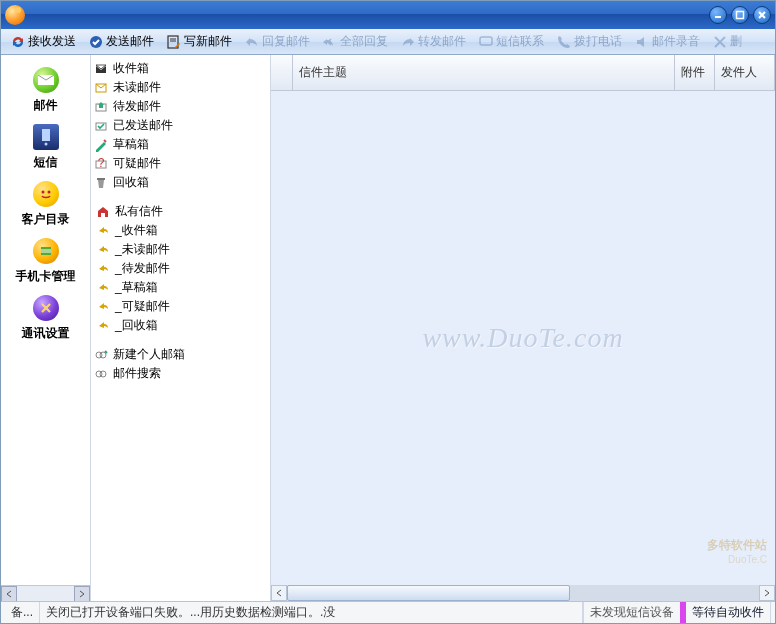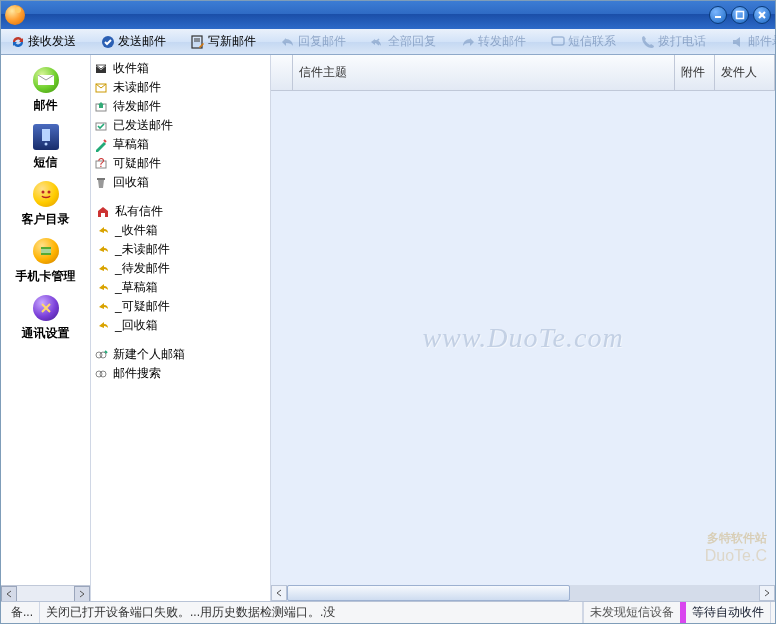--- a/index.html
+++ b/index.html
@@ -4,21 +4,21 @@
 <style>
 * { margin: 0; padding: 0; box-sizing: border-box; font-family: "SimSun", "宋体", sans-serif; font-size: 12px; }
 body { width: 776px; height: 624px; overflow: hidden; background: #fff; }
 .app { width: 100%; height: 100%; display: flex; flex-direction: column; border: 1px solid #7f9db9; }
 .titlebar { height: 28px; background: linear-gradient(to bottom, #3c7cd4 0%, #2f6bc5 45%, #1a4ea8 46%, #2d6ac8 100%); display: flex; align-items: center; padding: 0 4px; }
 .app-icon { width: 20px; height: 20px; border-radius: 50%; background: radial-gradient(circle at 35% 30%, #ffe8a0, #ff9d2e 50%, #d96800); margin-right: 4px; position: relative; }
 .app-icon::after { content: ""; position: absolute; width: 6px; height: 6px; background: #ffcc66; border-radius: 50%; top: 2px; left: 10px; }
 .spacer { flex: 1; }
 .winbtn { width: 18px; height: 18px; border-radius: 50%; margin-left: 4px; background: radial-gradient(circle at 35% 30%, #7ab6ff, #1a66c2); border: 1px solid #0a3a78; display: flex; align-items: center; justify-content: center; cursor: pointer; }
 .winbtn svg { width: 10px; height: 10px; }
-.toolbar { height: 26px; background: linear-gradient(to bottom, #eaf1fb 0%, #d3e3f8 50%, #c4d8f2 51%, #d9e6f7 100%); border-bottom: 1px solid #8fa9c9; display: flex; align-items: center; padding: 0 4px; gap: 14px; }
+.toolbar { height: 26px; background: linear-gradient(to bottom, #eaf1fb 0%, #d3e3f8 50%, #c4d8f2 51%, #d9e6f7 100%); border-bottom: 1px solid #8fa9c9; display: flex; align-items: center; padding: 0 4px; gap: 2px; }
 .tbtn { display: flex; align-items: center; padding: 2px 4px; cursor: pointer; border: 1px solid transparent; border-radius: 2px; }
 .tbtn.disabled { opacity: 0.5; cursor: default; color: #4a6a9a; }
 .tbtn-icon { width: 16px; height: 16px; margin-right: 2px; display: flex; align-items: center; justify-content: center; }
 .tbtn-label { white-space: nowrap; }
 .body { flex: 1; display: flex; background: #fff; overflow: hidden; }
 .sidebar { width: 90px; border-right: 1px solid #d0d7e5; display: flex; flex-direction: column; align-items: center; padding-top: 8px; overflow: hidden; position: relative; font-weight: bold; }
 .sidebar-scroll { position: absolute; bottom: 0; left: 0; right: 0; height: 16px; background: #e8ecf4; border-top: 1px solid #c0c8d8; display: flex; }
 .sidebar-scroll .sbtn { width: 16px; height: 16px; background: #d4dae8; border: 1px solid #9aa5bb; display: flex; align-items: center; justify-content: center; cursor: pointer; }
 .sidebar-scroll .track { flex: 1; }
 .sb-item { display: flex; flex-direction: column; align-items: center; padding: 4px 0 6px; cursor: pointer; }
@@ -33,21 +33,21 @@
 .listpane { flex: 1; display: flex; flex-direction: column; background: #e6eefb; }
 .listhead { height: 36px; background: linear-gradient(to bottom, #fafcfe, #e2e9f4); border-bottom: 1px solid #c0c8d8; display: flex; }
 .lh-col { border-right: 1px solid #c0c8d8; padding: 2px 6px; display: flex; align-items: center; color: #333; }
 .lh-c1 { width: 22px; }
 .lh-c2 { flex: 1; }
 .lh-c3 { width: 40px; }
 .lh-c4 { width: 60px; }
 .listbody { flex: 1; position: relative; background: #e6eefb; }
 .watermark { position: absolute; top: 50%; left: 50%; transform: translate(-50%, -50%); font-size: 28px; font-style: italic; font-family: Georgia, serif; color: #c3d0e4; text-shadow: 1px 1px 0 #f2f6fc; white-space: nowrap; letter-spacing: 1px; }
 .brand { position: absolute; right: 8px; bottom: 20px; text-align: right; color: #d0ba8a; font-size: 14px; font-weight: bold; opacity: 0.6; }
-.brand .sub { font-size: 16px; color: #d8c8a8; font-weight: normal; }
+.brand .sub { font-size: 10px; color: #d8c8a8; font-weight: normal; }
 .hscroll { height: 16px; background: #dce3f0; display: flex; }
 .hscroll .sbtn { width: 16px; background: #eef2f9; border: 1px solid #b8c3d6; display: flex; align-items: center; justify-content: center; cursor: pointer; }
 .hscroll .track { flex: 1; background: #d4dcea; position: relative; }
 .hscroll .thumb { position: absolute; left: 0; top: 0; bottom: 0; width: 60%; background: linear-gradient(to bottom, #f6f9fd, #cedcf0); border: 1px solid #9cb0d0; border-radius: 2px; }
 .statusbar { height: 22px; background: #f5f6f8; border-top: 1px solid #b8c3d6; display: flex; align-items: center; padding: 0 4px; font-size: 12px; color: #333; }
 .status-cell { padding: 0 6px; border-right: 1px solid #d0d7e5; height: 100%; display: flex; align-items: center; }
 .status-cell.r { margin-left: auto; border-right: none; border-left: 1px solid #d0d7e5; color: #555; }
 .status-cell.rr { border-left: 6px solid #d946ef; color: #0f172a; text-align: right; }
 </style>
 </head>

